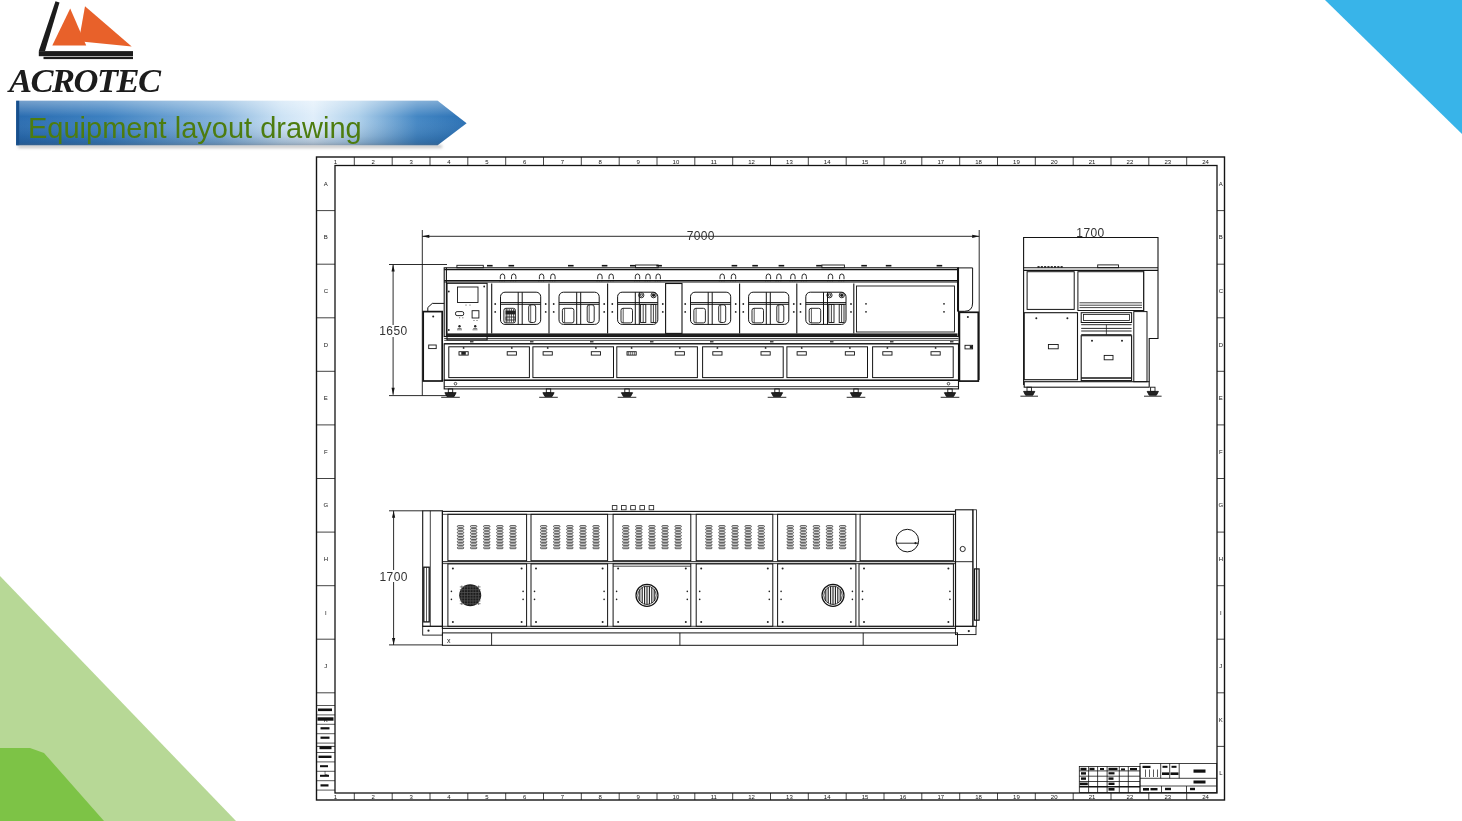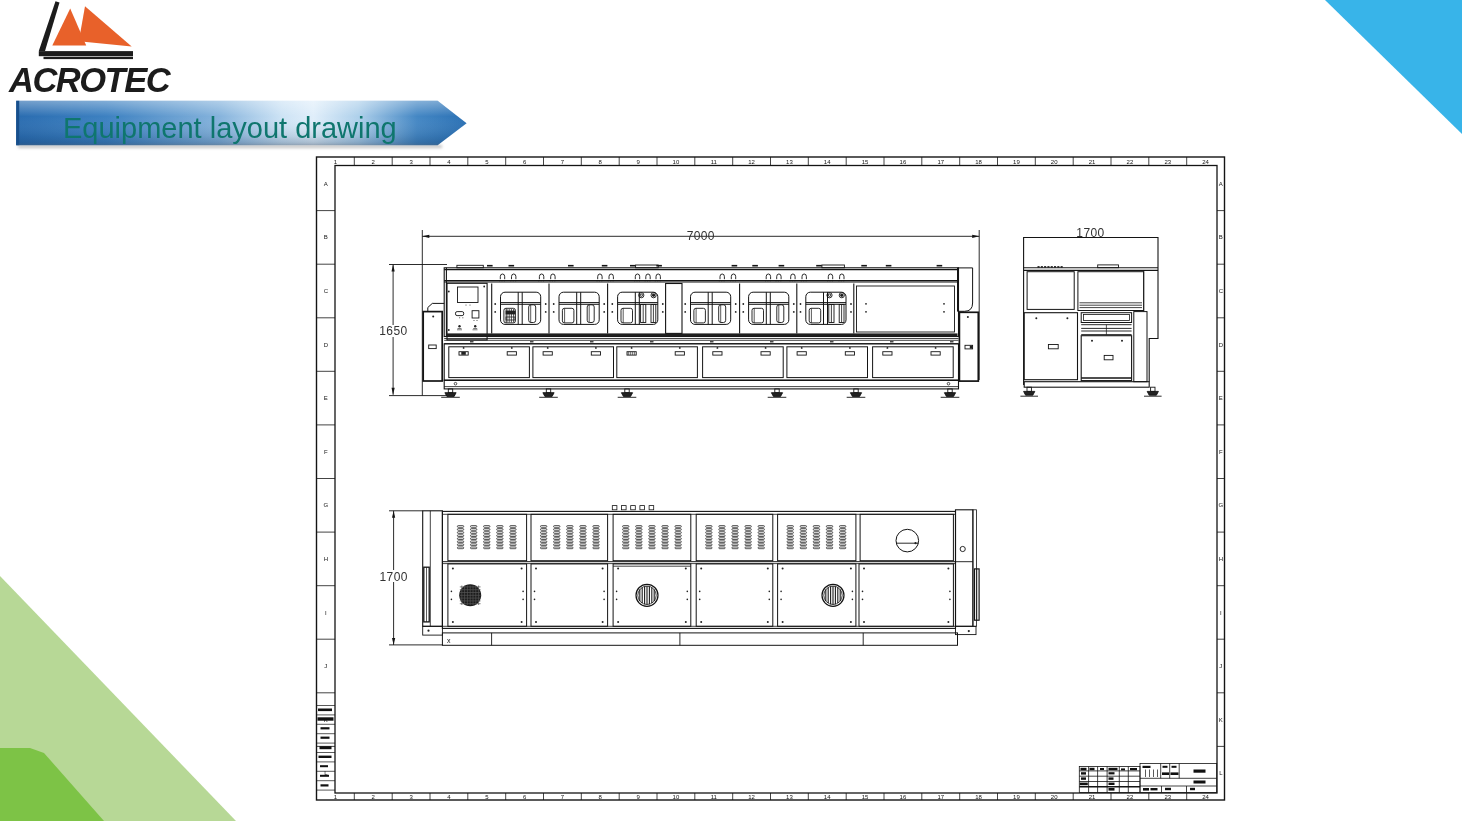--- a/index.html
+++ b/index.html
@@ -25,21 +25,21 @@
   <polygon points="55.5,1.2 59.5,2.6 45.0,51.1 38.8,51.1" fill="#1c1c1c"></polygon>
   <rect x="38.8" y="51.1" width="94.2" height="5.1" fill="#1c1c1c"></rect>
   <rect x="43.5" y="56.8" width="89.5" height="2.3" fill="#1c1c1c"></rect>
 
   <polygon points="70.2,8.6 52.3,45.6 86.2,45.6" fill="#e8612a"></polygon>
 
   <polygon points="85.0,6.2 78.8,41.2 131.7,46.5" fill="#e8612a"></polygon>
 </svg>
 
 <div style="position:absolute;left:9px;top:60.5px;width:300px;
-     font-family:Liberation Sans, sans-serif;font-style:italic;font-weight:bold;
+     font-family:Liberation Serif, serif;font-style:italic;font-weight:bold;
      font-size:34.5px;letter-spacing:-1.5px;color:#1c1c1c;">ACROTEC</div>
 
 <svg width="480" height="60" viewBox="0 0 480 60" style="left:0;top:98px;">
   <defs>
     <linearGradient id="bg1" x1="0" y1="0" x2="1" y2="0">
       <stop offset="0" stop-color="#2a6cb0"></stop>
       <stop offset="0.2" stop-color="#3d81c1"></stop>
       <stop offset="0.45" stop-color="#85b3dc"></stop>
       <stop offset="0.59" stop-color="#cde3f5"></stop>
       <stop offset="0.66" stop-color="#e0eefa"></stop>
@@ -59,21 +59,21 @@
    <polygon points="16.2,2.8 437.6,2.8 466.6,25.3 437.6,47.2 16.2,47.2" fill="url(#bg1)"></polygon>
    <polygon points="16.2,2.8 437.6,2.8 466.6,25.3 437.6,47.2 16.2,47.2" fill="url(#bg2)"></polygon>
    <rect x="16.2" y="2.8" width="3" height="44.4" fill="#174f8c"></rect>
   </g>
 </svg>
 
 <div style="position:absolute;left:18px;top:145px;width:424px;height:3px;
      background:rgba(120,120,120,0.45);filter:blur(1.5px);"></div>
 
 <div style="position:absolute;left:28px;top:112px;
-     font-family:'Liberation Sans',sans-serif;font-size:29px;color:#0f766e;margin-left:35px;">Equipment layout drawing</div>
+     font-family:'Liberation Sans',sans-serif;font-size:29px;color:#4d7c0f;">Equipment layout drawing</div>
 
 <svg width="1462" height="821" viewBox="0 0 1462 821">
 
 <rect x="316.5" y="157.0" width="908.0" height="643.0" fill="none" stroke="#141414" stroke-width="1.4"></rect>
 
 <rect x="335.0" y="165.5" width="882.0" height="627.5" fill="none" stroke="#141414" stroke-width="1.3"></rect>
 
 <g stroke="#141414" stroke-width="0.8">
 <line x1="354.3" y1="157.0" x2="354.3" y2="165.5"></line>
 <line x1="354.3" y1="793.0" x2="354.3" y2="800.0"></line>

